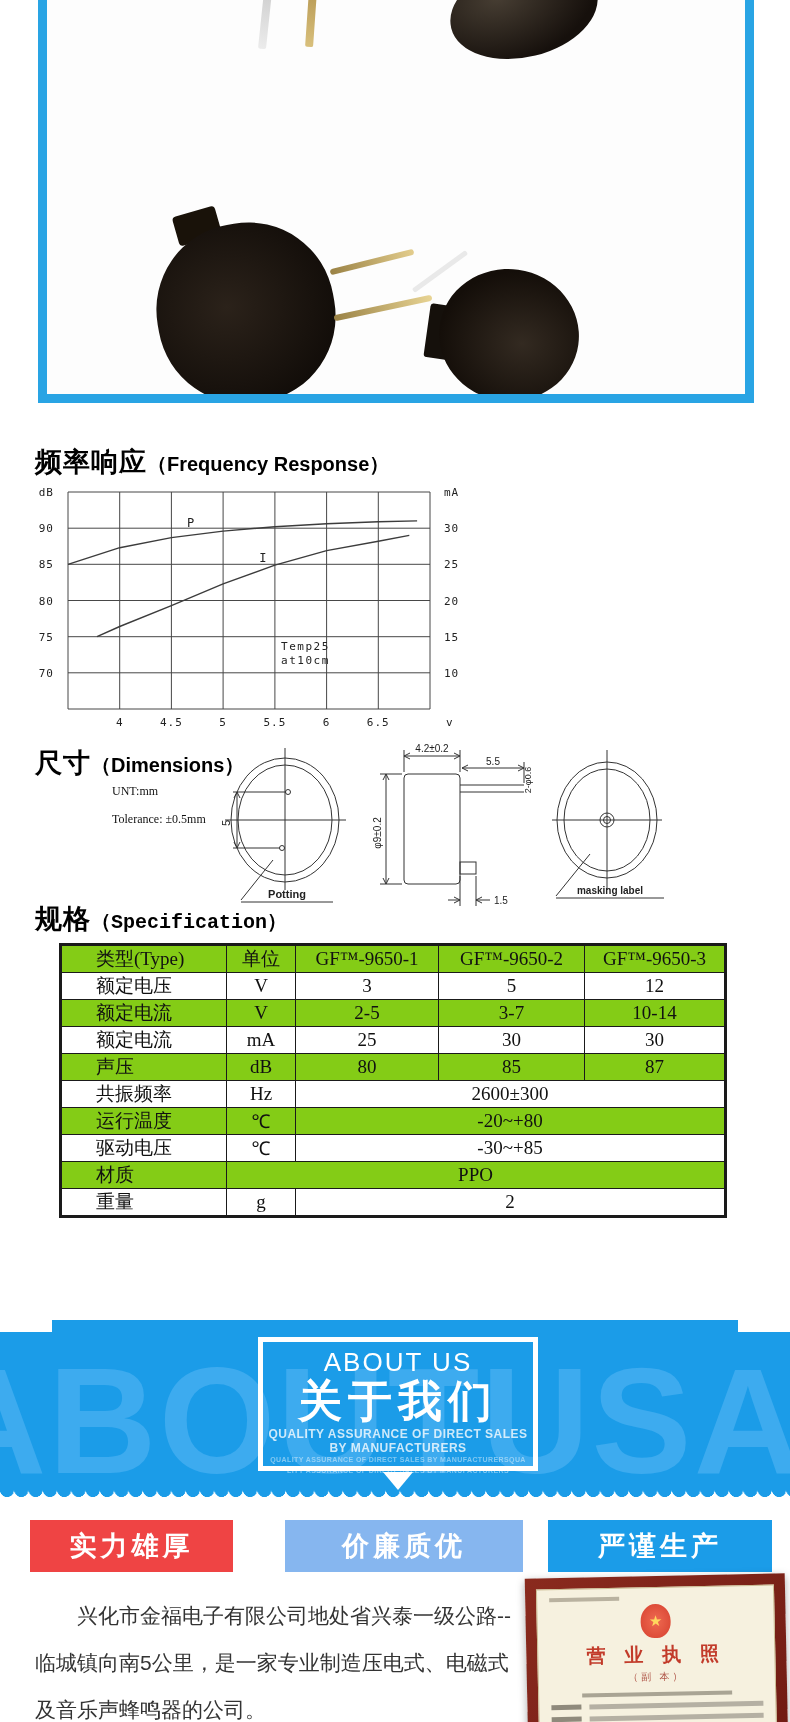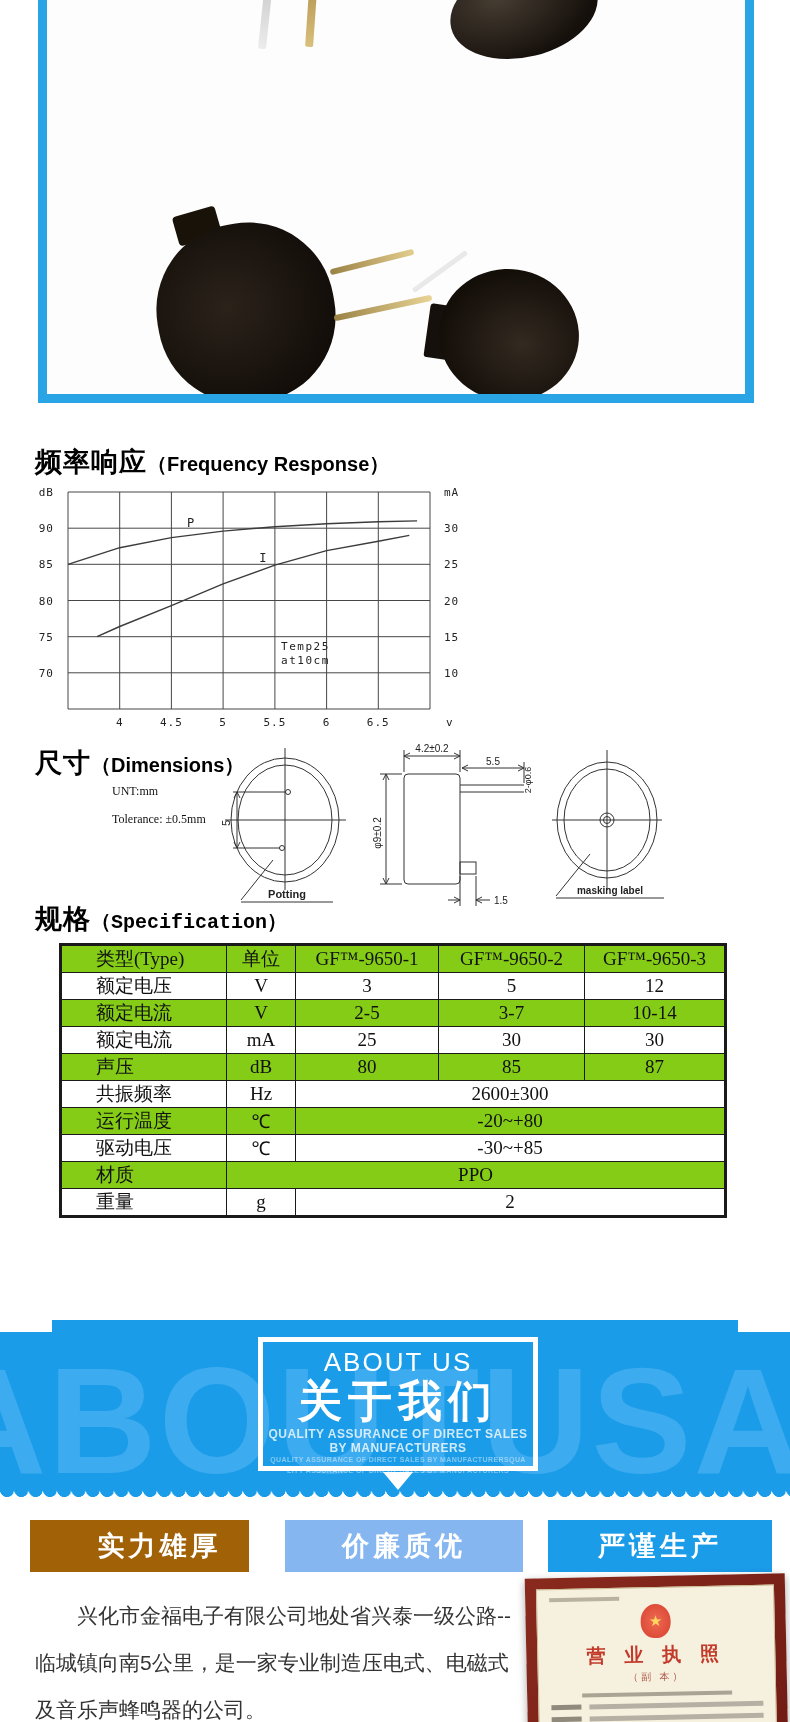--- a/index.html
+++ b/index.html
@@ -74,21 +74,21 @@
   .f-t1,.f-t2{font-size:7px;font-weight:700;color:rgba(255,255,255,.45);line-height:1.5;letter-spacing:.4px;}
   .tri{position:absolute;left:50%;bottom:-24px;margin-left:-15px;width:0;height:0;
        border:15px solid transparent;border-top:18px solid #fff;border-bottom:0;}
   .scallop{position:absolute;left:0;top:1490px;width:790px;height:12px;
        background-image:radial-gradient(circle 7.2px at 7px 0px,#1b9ce8 6.8px,rgba(255,255,255,0) 7.2px);
        background-size:14.3px 12px;background-repeat:repeat-x;}
 
   
   .fbtn{position:absolute;top:1520px;height:52px;color:#fff;font-size:27px;font-weight:700;
         display:flex;align-items:center;justify-content:center;letter-spacing:4px;}
-  .fb1{left:30px;width:179px;background:#a16207;padding-left:40px;}
+  .fb1{left:30px;width:203px;background:#ef4444;}
   .fb2{left:285px;width:238px;background:#86b6ef;}
   .fb3{left:548px;width:224px;background:#1b9ce8;}
 
   
   .intro{position:absolute;left:35px;top:1592px;width:480px;font-size:21px;color:#333;}
   .intro div{height:47px;line-height:47px;white-space:nowrap;}
 
   
   .license{position:absolute;left:527px;top:1576px;width:260px;height:220px;
            background:linear-gradient(135deg,#8a2a1e,#6d1a12);padding:11px;box-sizing:border-box;

